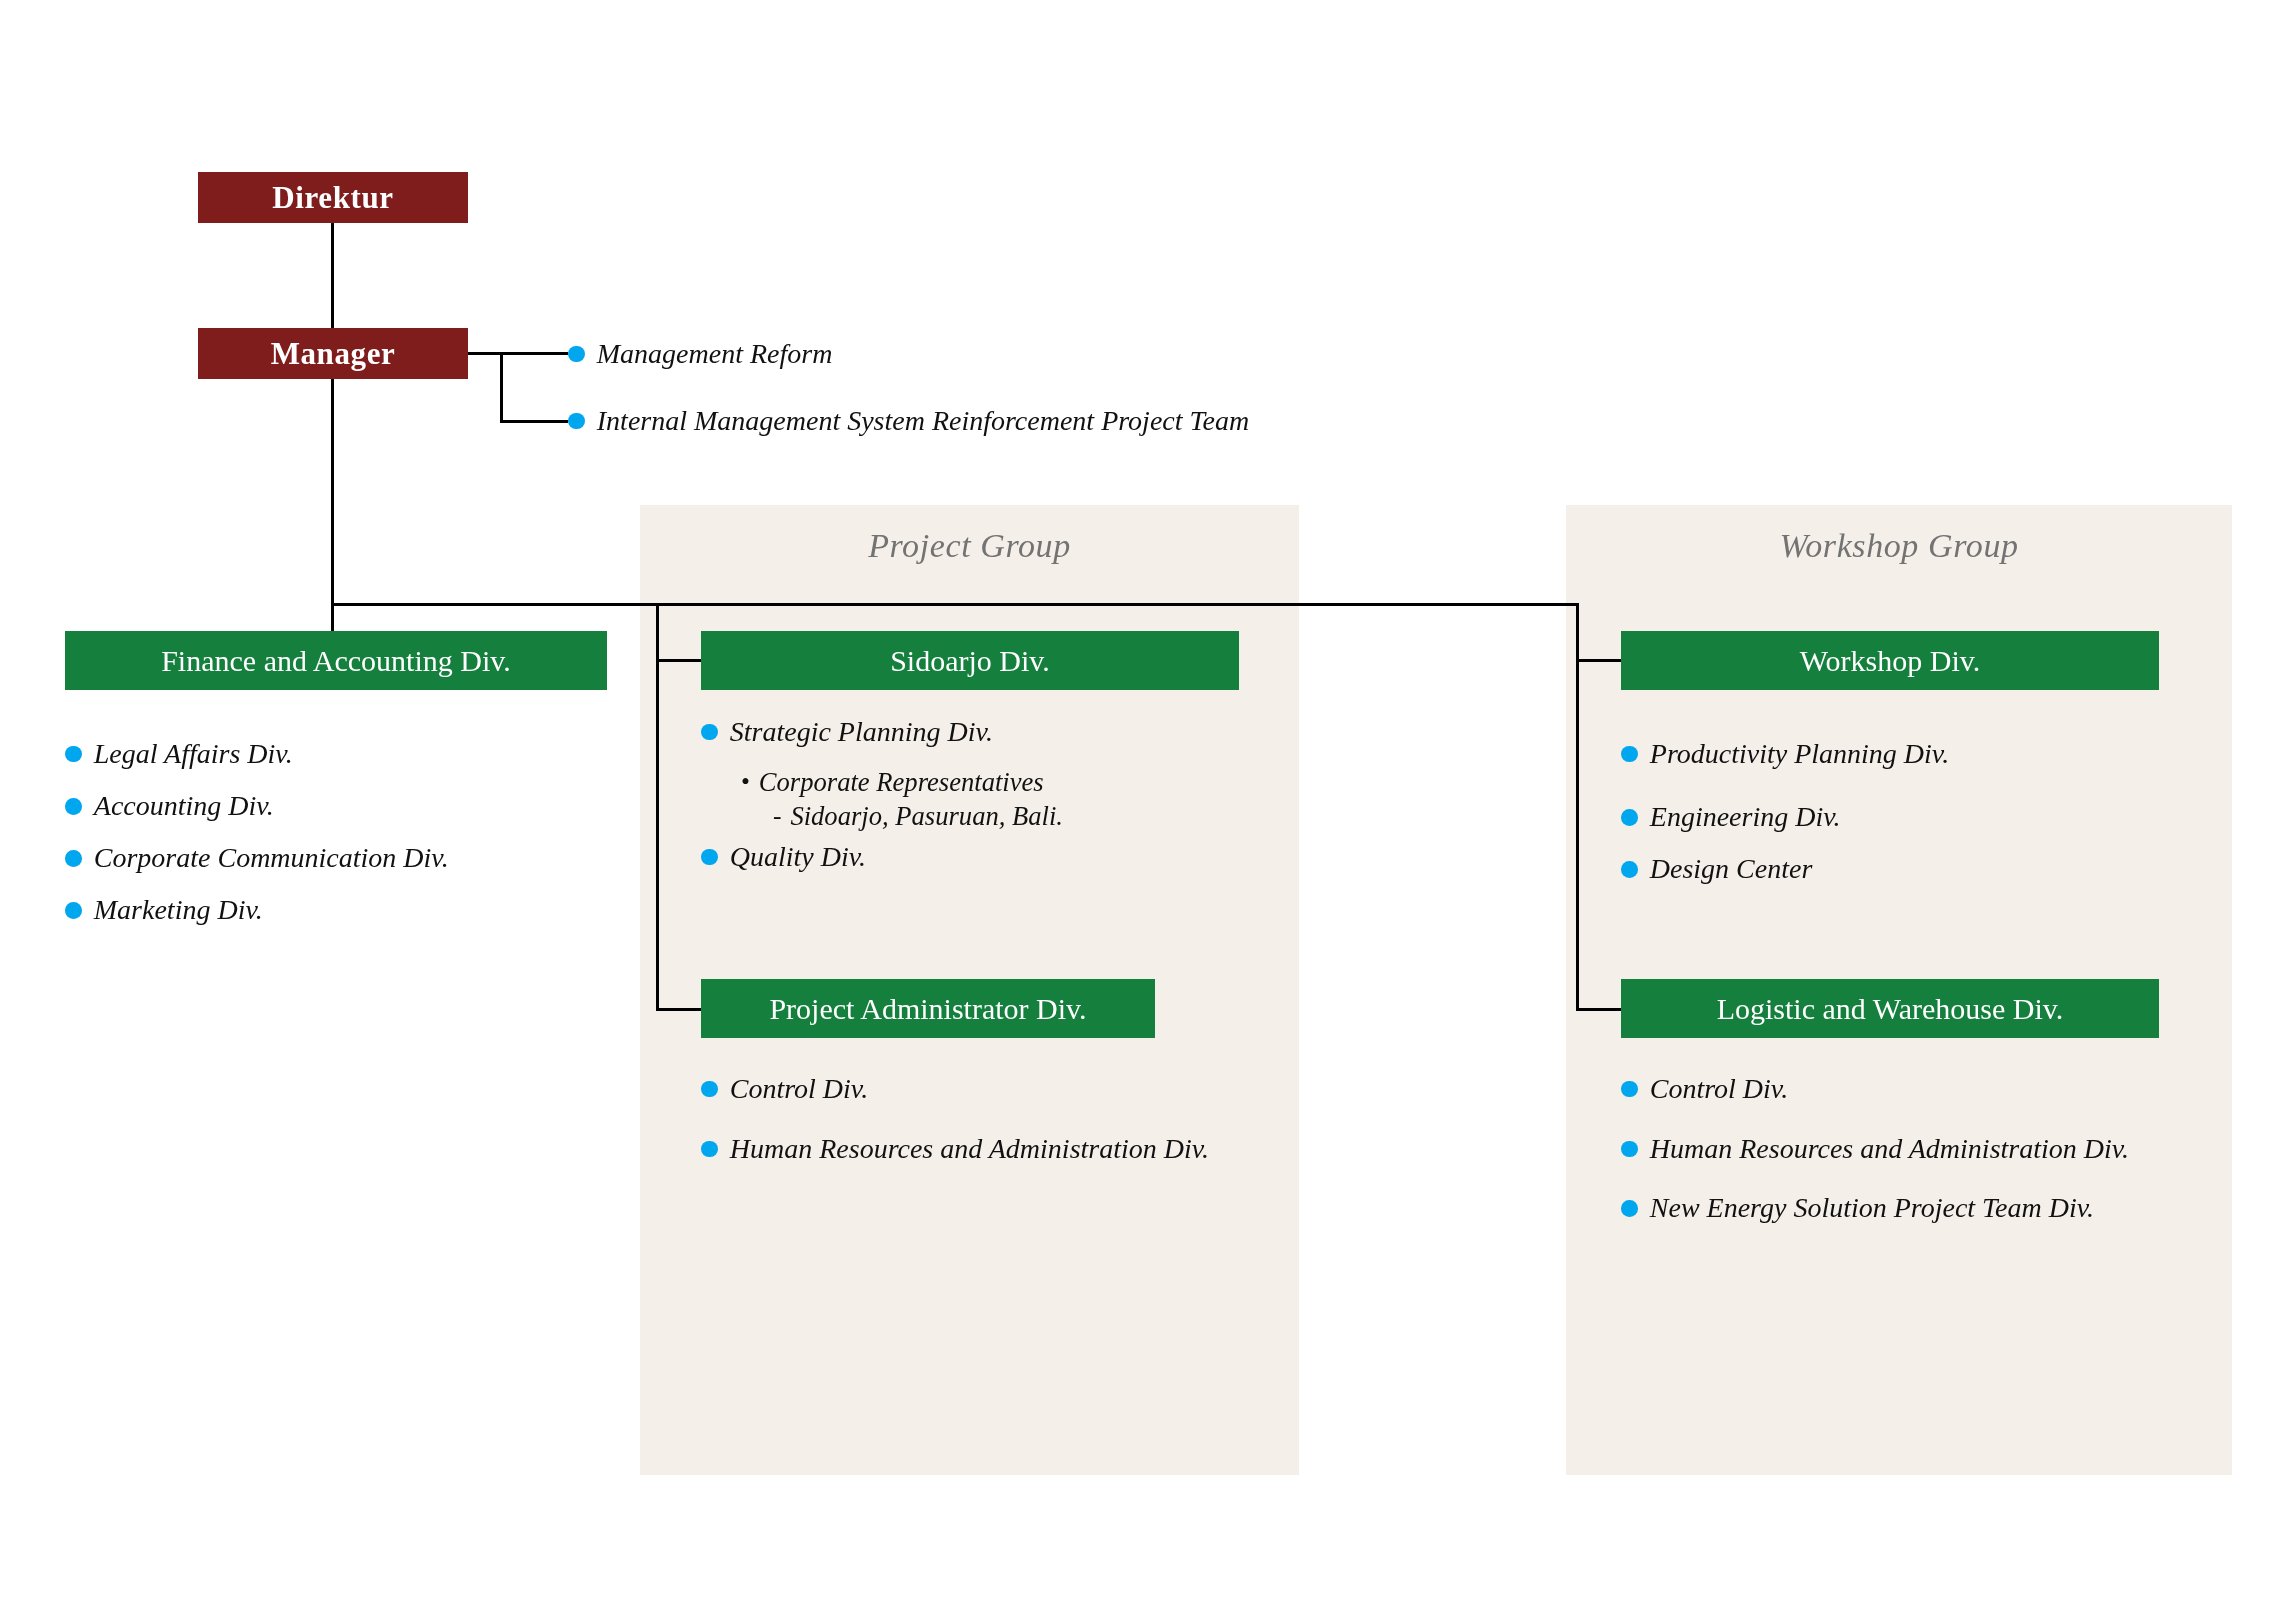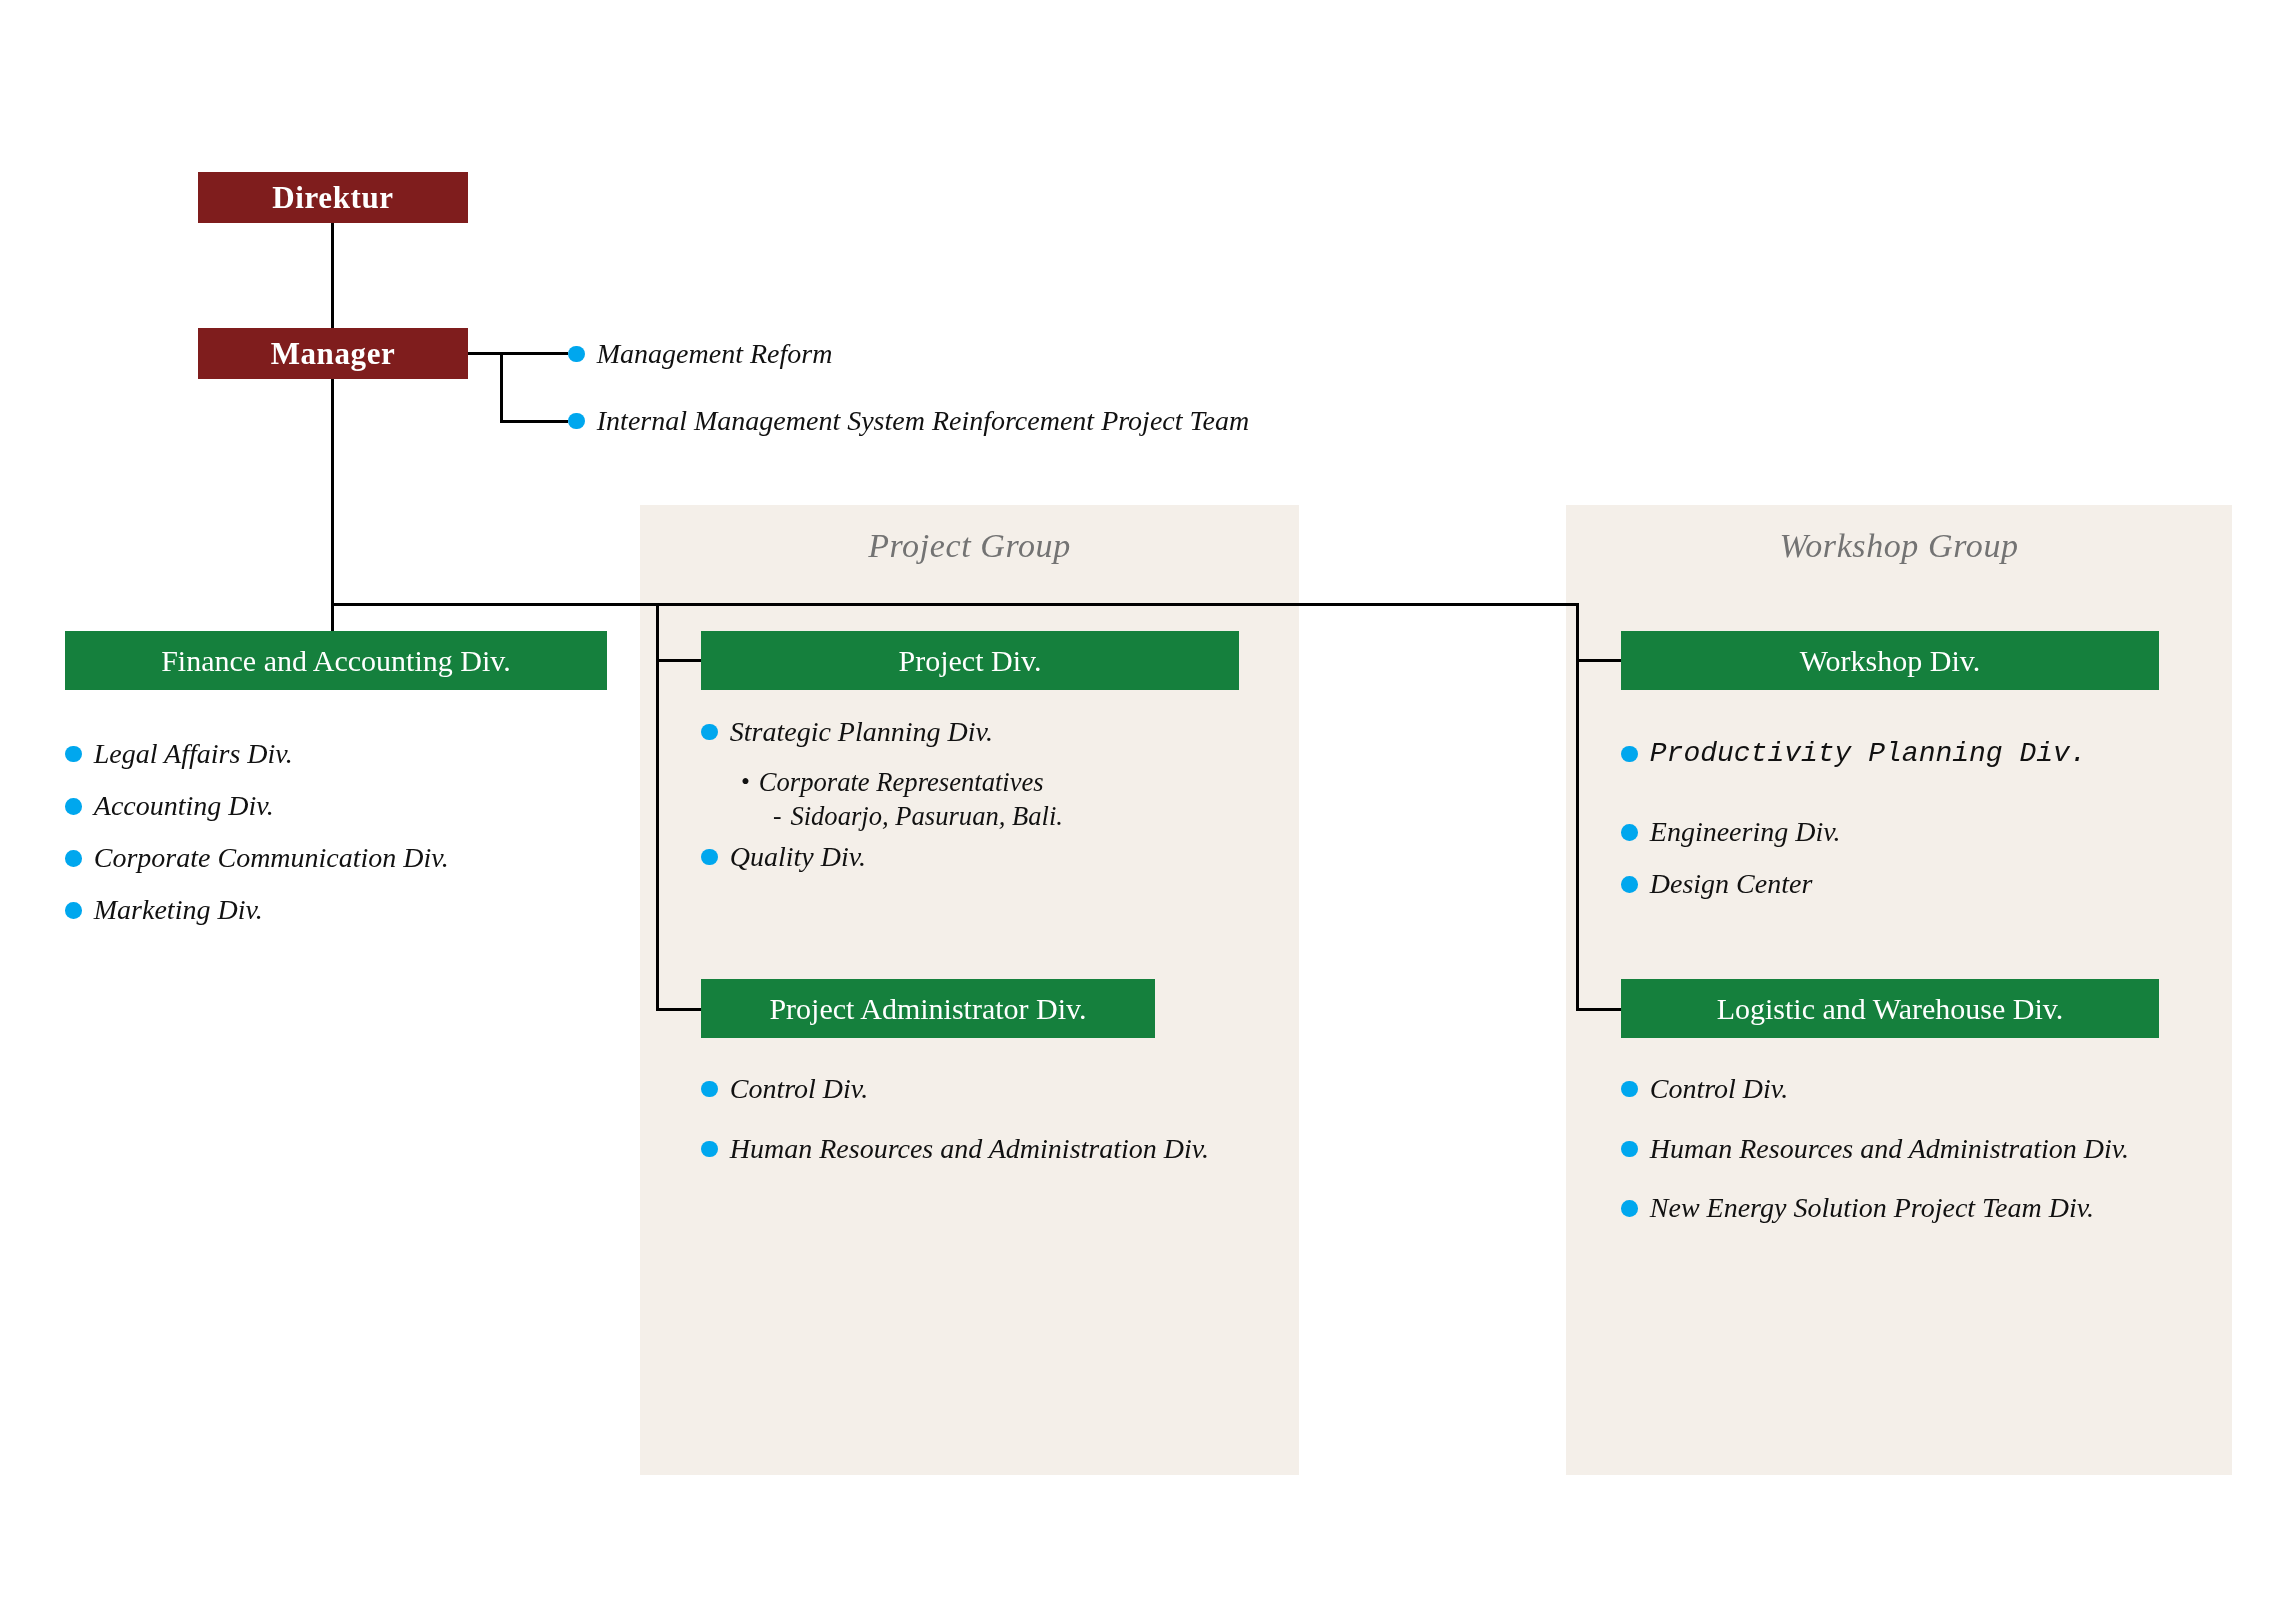--- a/index.html
+++ b/index.html
@@ -199,21 +199,21 @@
       <span class="dot"></span>
       <span class="bullet-text">Corporate Communication Div.</span>
     </div>
     <div class="bullet-row">
       <span class="dot"></span>
       <span class="bullet-text">Marketing Div.</span>
     </div>
   </div>
 
   <div class="cyan-box" style="left:701px; top:631px; width:538px; height:59px;">
-    <span>Project Div.</span>
+    <span>Sidoarjo Div.</span>
   </div>
 
   <div class="bullet-list" style="left:701px; top:715px; width:582px;">
     <div class="bullet-row">
       <span class="dot"></span>
       <span class="bullet-text">Strategic Planning Div.</span>
     </div>
     <div class="sub-row indent-1">
       <span class="sub-dot">•</span>
       <span class="sub-text">Corporate Representatives</span>
@@ -241,21 +241,21 @@
       <span class="dot"></span>
       <span class="bullet-text">Human Resources and Administration Div.</span>
     </div>
   </div>
 
   <div class="cyan-box" style="left:1621px; top:631px; width:538px; height:59px;">
     <span>Workshop Div.</span>
   </div>
 
   <div class="bullet-list" style="left:1621px; top:737px; width:582px;">
-    <div class="bullet-row" style="margin-bottom:45px;font-family:Liberation Mono, monospace;">
+    <div class="bullet-row" style="margin-bottom:30px;">
       <span class="dot"></span>
       <span class="bullet-text">Productivity Planning Div.</span>
     </div>
     <div class="bullet-row" style="">
       <span class="dot"></span>
       <span class="bullet-text">Engineering Div.</span>
     </div>
     <div class="bullet-row">
       <span class="dot"></span>
       <span class="bullet-text">Design Center</span>

